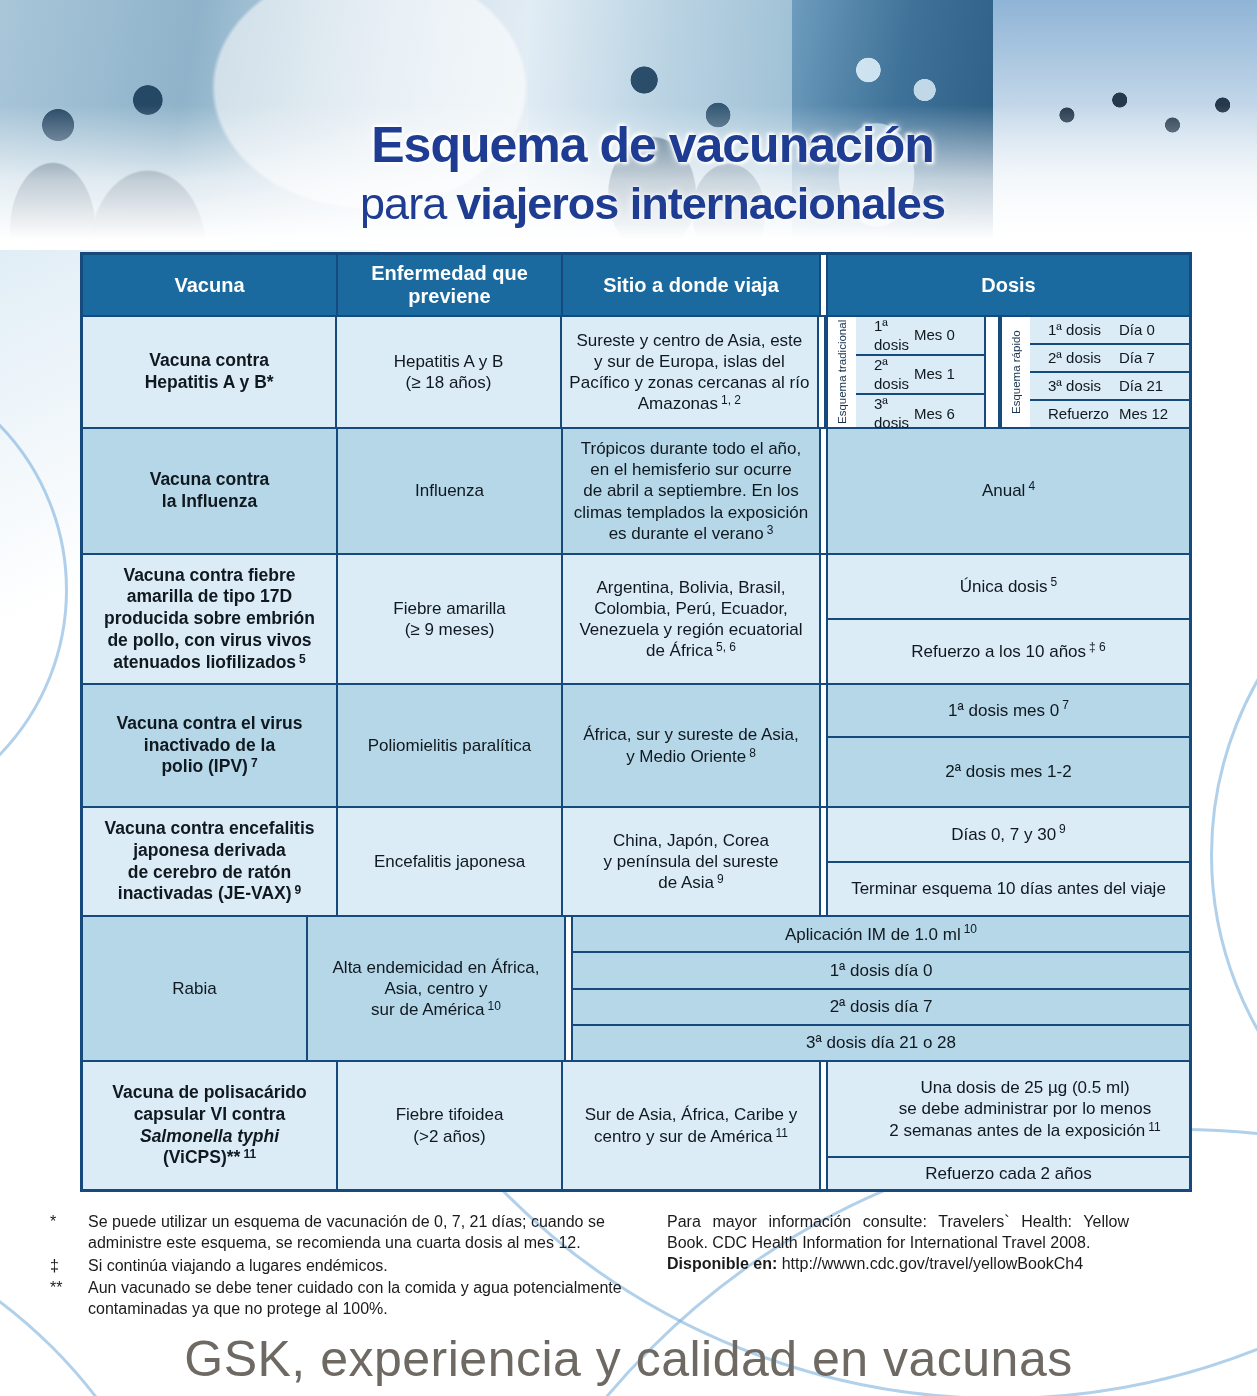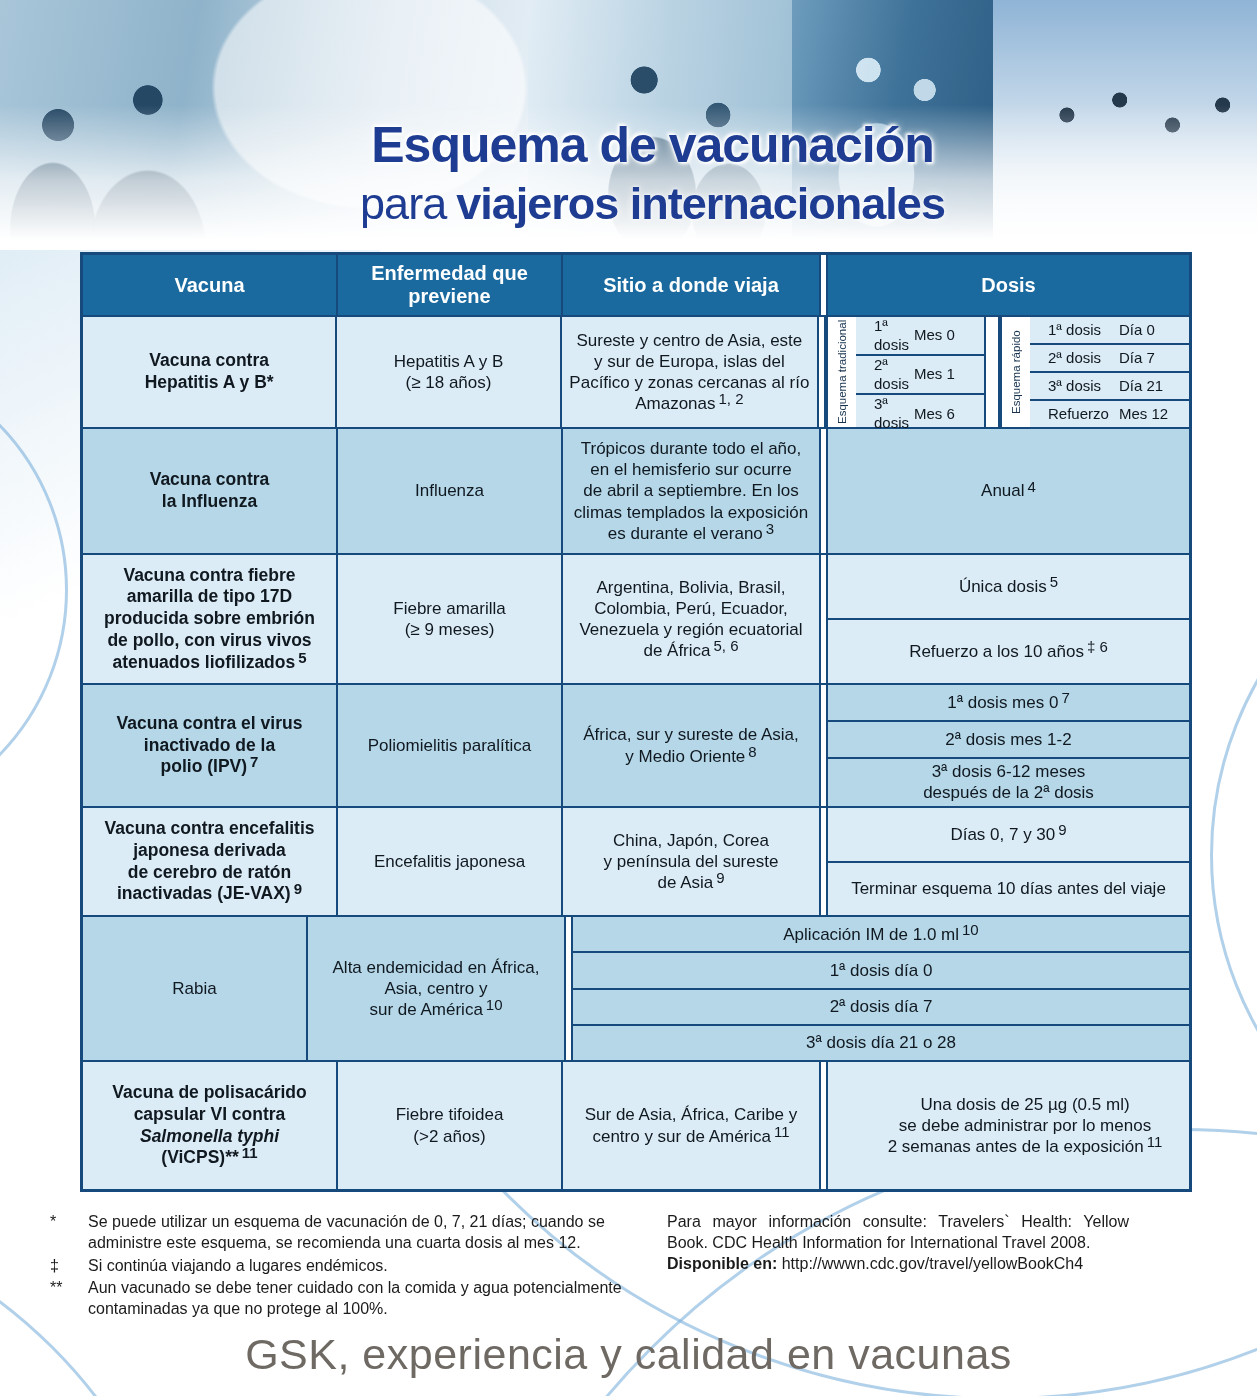--- a/index.html
+++ b/index.html
@@ -81,21 +81,21 @@
   .c3{width:258px;}
   .gap{width:5px;background:#fff;flex:0 0 5px;}
   .c4{flex:1;border-right:none;border-left:2px solid var(--bd);padding:0;}
   .thead{height:62px;background:var(--hdr);color:#fff;font-weight:bold;}
   .thead .cell{font-size:20px;font-weight:bold;background:var(--hdr);line-height:1.15;}
   .thead .gap{background:#fff;}
   .light .cell{background:var(--light);}
   .dark .cell{background:var(--dark);}
   .light .gap,.dark .gap{background:#fff;}
   .pre{white-space:pre-line;}
-  .sup{font-size:15px;position:relative;top:-5px;margin-left:3px;line-height:1;}
+  .sup{font-size:12px;position:relative;top:-5px;margin-left:3px;line-height:1;}
   
   .dosis-col{display:flex;flex-direction:column;height:100%;width:100%;}
   .dsub{flex:1;display:flex;align-items:center;justify-content:center;border-bottom:2px solid var(--bd);
     text-align:center;line-height:1.25;}
   .dsub:last-child{border-bottom:none;}
   .row-ipv .dsub:last-child{flex:1.35;}
   .row-vicps .dsub:first-child{flex:3;padding-left:33px;}
   
   .mini-wrap{display:flex;height:100%;width:100%;}
   .mini{display:flex;height:100%;}
@@ -116,21 +116,21 @@
   .footnotes{position:absolute;left:50px;top:1212px;width:1110px;display:flex;z-index:4;font-size:16px;line-height:1.3;color:#1b1b1b;}
   .fn-left{width:575px;}
   .fn-item{display:flex;margin-bottom:2px;}
   .fn-marker{width:38px;flex:0 0 38px;}
   .fn-text{flex:1;}
   .fn-right{width:462px;margin-left:42px;}
   .fn-info{text-align:justify;}
   .fn-disp b{font-weight:bold;}
   
   .slogan{position:absolute;left:0;top:1330px;width:100%;text-align:center;z-index:4;
-    font-size:43px;color:#6e6963;letter-spacing:0.5px;}
+    font-size:50px;color:#6e6963;letter-spacing:0.5px;}
 </style>
 </head>
 <body>
 
 <div class="photo-band">
   <div class="seg seg1"></div>
   <div class="seg seg2"></div>
   <div class="seg seg3"></div>
   <div class="seg seg4"></div>
 </div>
@@ -298,24 +298,20 @@
     <div class="gap"></div>
     <div class="cell c4">
       <div class="dosis-col">
         <div class="dsub">
             <span>1ª dosis mes 0</span>
             <span class="sup">7</span>
           </div>
         <div class="dsub">
             <span>2ª dosis mes 1-2</span>
           </div>
-        <div class="dsub">
-            <span class="pre">3ª dosis 6-12 meses
-después de la 2ª dosis</span>
-          </div>
       </div>
     </div>
   </div>
 
   <div class="trow light" style="height:109px">
     <div class="cell c1">
         <div><span class="pre">Vacuna contra encefalitis
 japonesa derivada
 de cerebro de ratón
 inactivadas (JE-VAX)</span><span class="sup">9</span></div>
@@ -389,20 +385,23 @@
 centro y sur de América</span><span class="sup">11</span></div>
       </div>
     <div class="gap"></div>
     <div class="cell c4">
       <div class="dosis-col">
         <div class="dsub">
             <div><span class="pre">Una dosis de 25 µg (0.5 ml)
 se debe administrar por lo menos
 2 semanas antes de la exposición</span><span class="sup">11</span></div>
           </div>
+        <div class="dsub">
+            <span>Refuerzo cada 2 años</span>
+          </div>
       </div>
     </div>
   </div>
 
 </div>
 
 <div class="footnotes">
   <div class="fn-left">
     <div class="fn-item">
       <span class="fn-marker">*</span>

